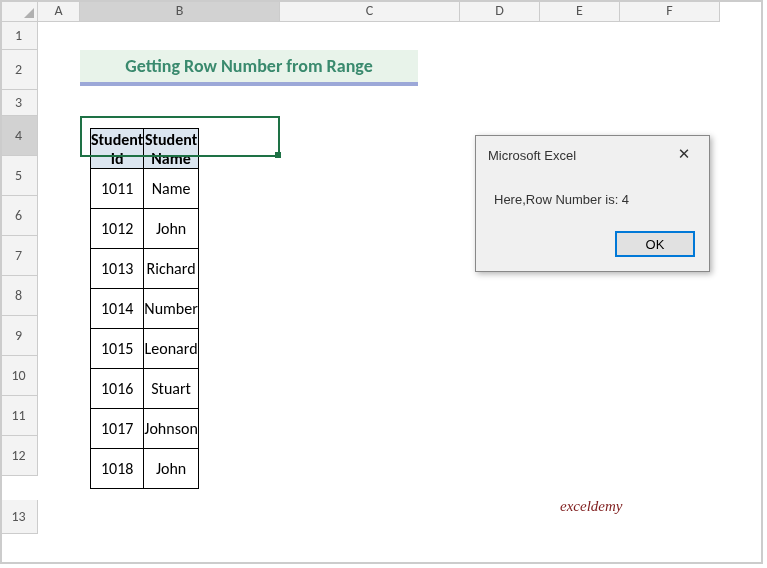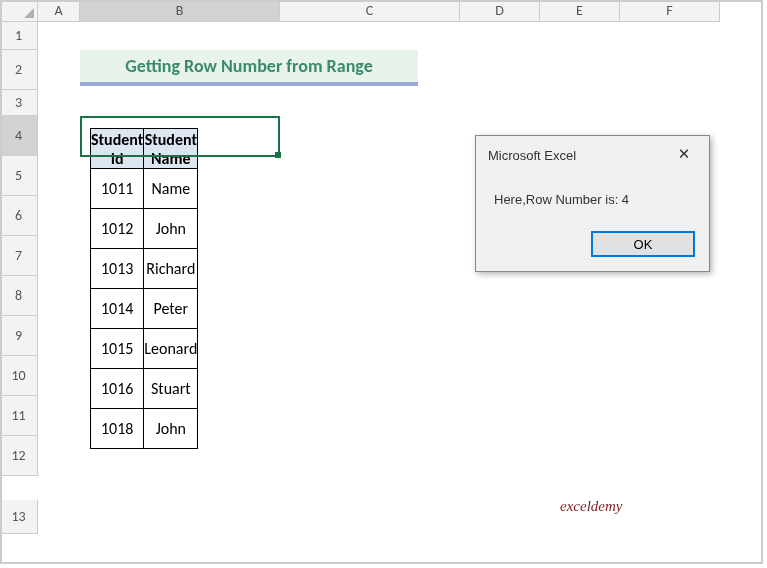--- a/index.html
+++ b/index.html
@@ -176,21 +176,21 @@
     .dialog-body {
       padding: 22px 26px 18px 18px;
       font-size: 13px;
       color: #333;
     }
     .dialog-footer {
       padding: 6px 14px 14px;
       text-align: right;
     }
     .dialog-ok {
-      width: 104px;
+      width: 80px;
       height: 26px;
       border: 2px solid #0078d7;
       background: #e1e1e1;
       font-size: 13px;
       cursor: pointer;
       font-family: inherit;
     }
     .watermark {
       position: absolute;
       top: 498px;
@@ -259,29 +259,33 @@
         <tr>
           <td>1012</td>
           <td>John</td>
         </tr>
         <tr>
           <td>1013</td>
           <td>Richard</td>
         </tr>
         <tr>
           <td>1014</td>
-          <td>Peter</td>
+          <td>Number</td>
         </tr>
         <tr>
           <td>1015</td>
           <td>Leonard</td>
         </tr>
         <tr>
           <td>1016</td>
           <td>Stuart</td>
+        </tr>
+        <tr>
+          <td>1017</td>
+          <td>Johnson</td>
         </tr>
         <tr>
           <td>1018</td>
           <td>John</td>
         </tr>
       </tbody>
     </table>
 
     <div class="selected-cell"></div>
   </div>

